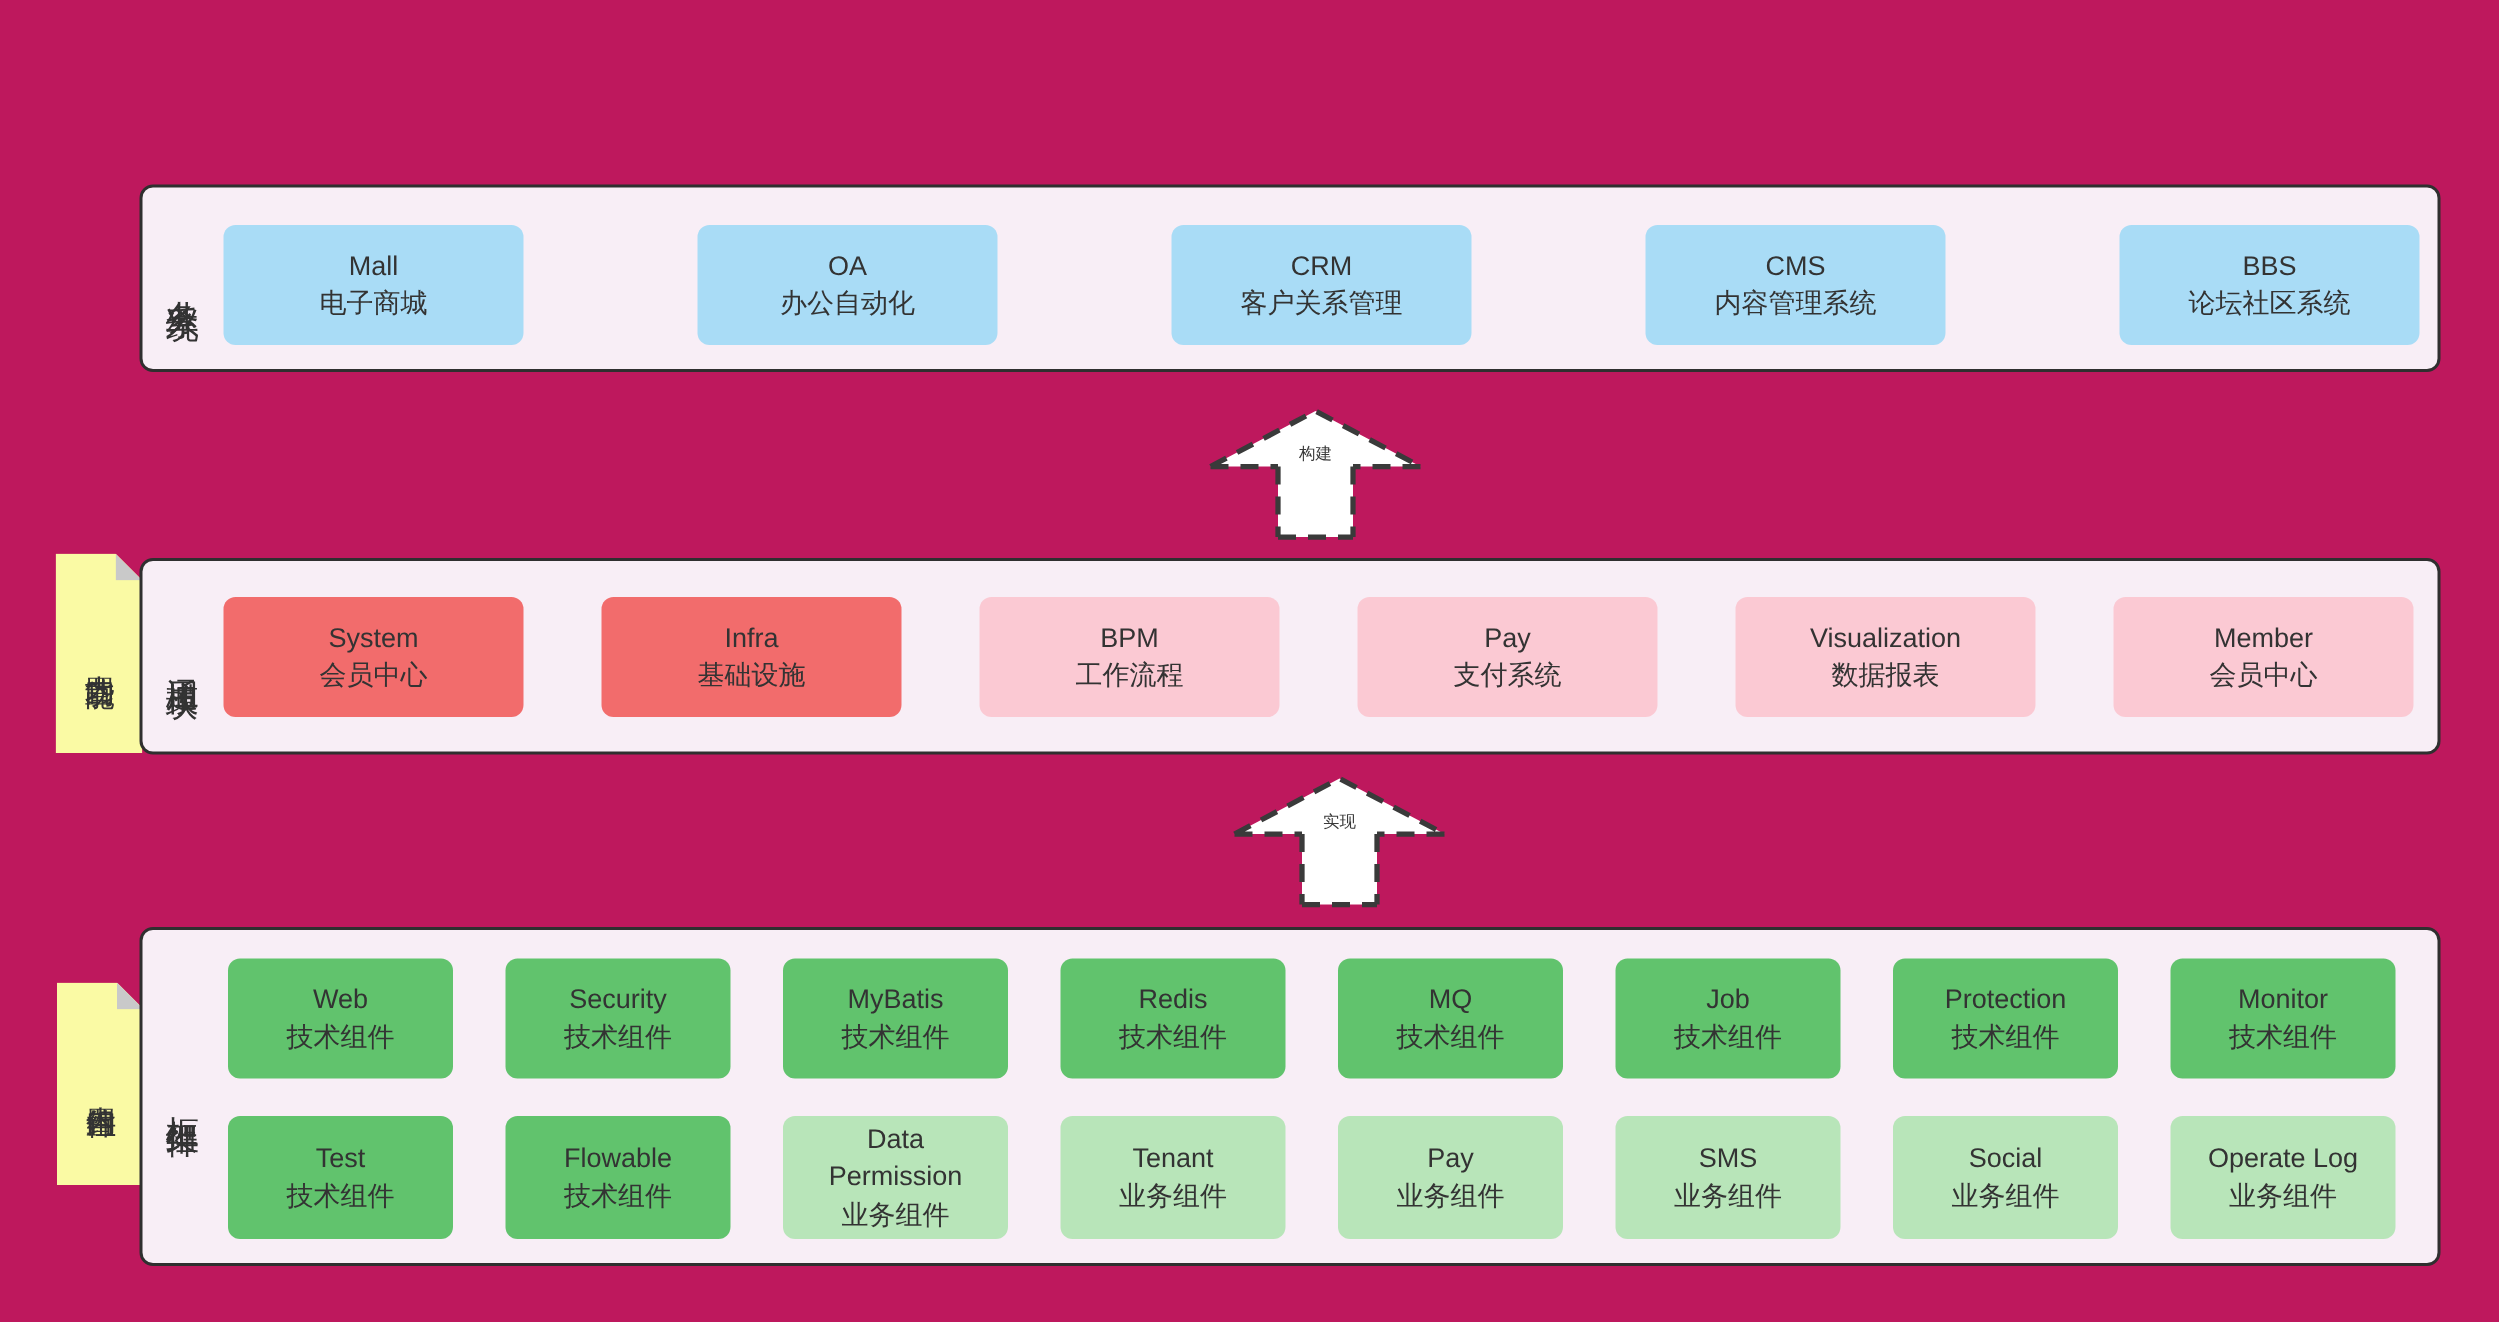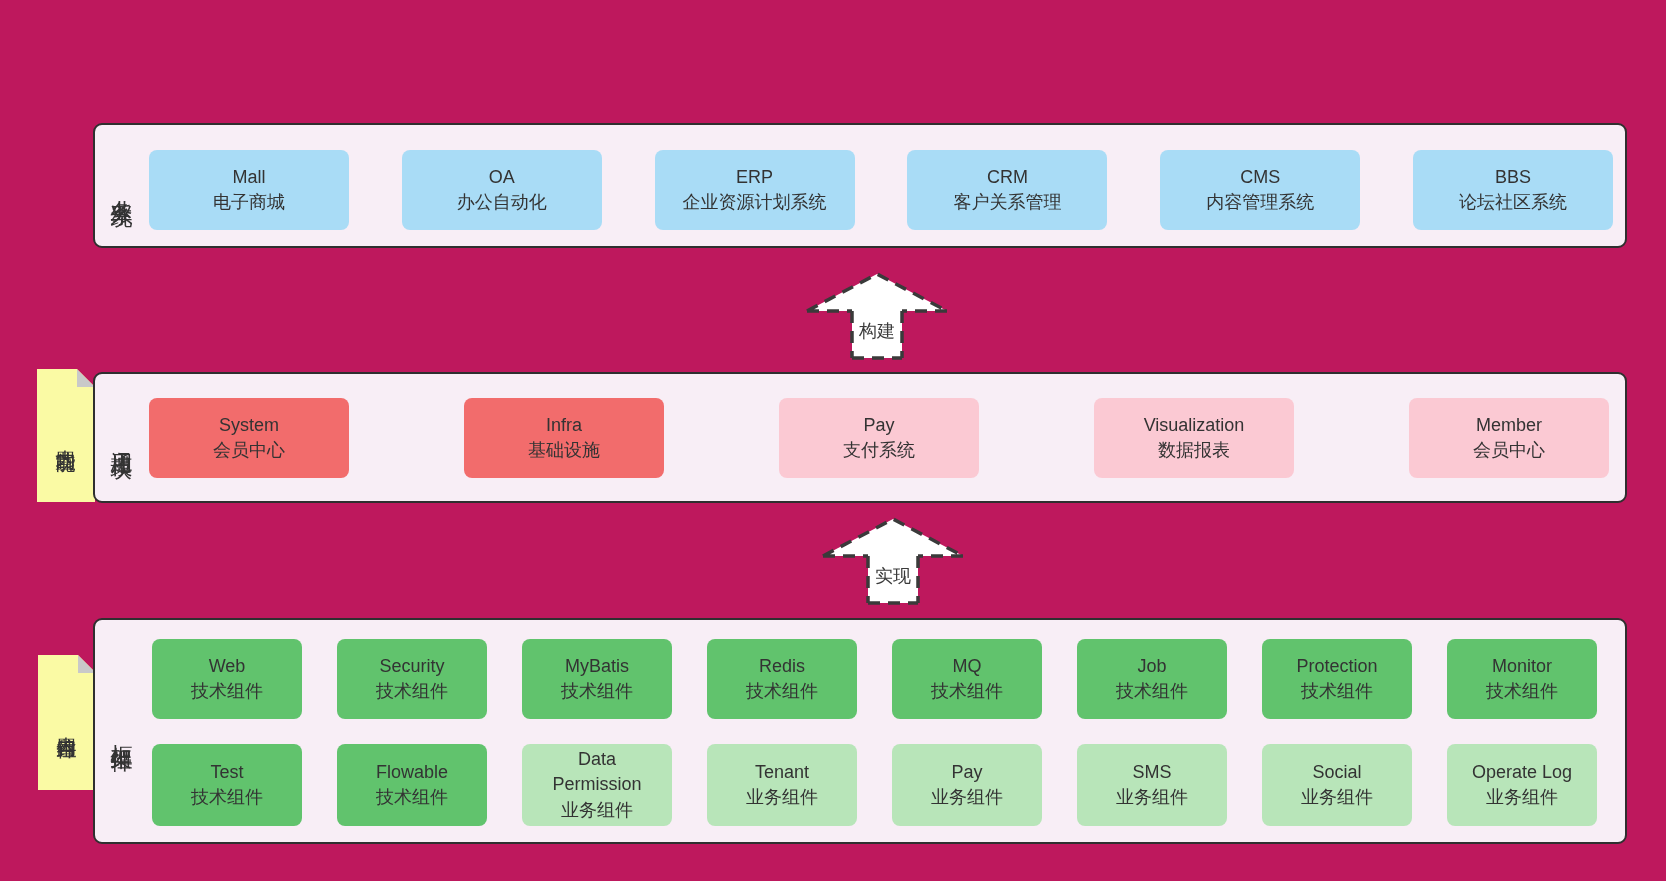--- a/index.html
+++ b/index.html
@@ -107,25 +107,25 @@
   
   .arrow{
     position:absolute;
     width:150px; height:90px;
   }
   .arrow-build{ left:802px; top:271px; }
   .arrow-impl { left:818px; top:516px; }
   .arrow svg{ position:absolute; left:0; top:0; }
   .arrow-label{
     position:absolute;
-    left:50%; top:46px;
+    left:50%; top:22px;
     transform:translateX(-50%);
     background:#ffffff;
     padding:2px 5px;
-    font-size:18px;
+    font-size:11px;
     color:#3a3a3a;
     white-space:nowrap;
   }
 </style>
 </head>
 <body>
 
 <div class="canvas">
 
   <div class="sticky sticky-1">
@@ -140,24 +140,20 @@
   <section class="layer layer-top">
     <div class="layer-label">业务系统</div>
     <div class="box-row row-top">
       <div class="box box-lg blue">
         <div class="box-name">Mall</div>
         <div class="box-sub">电子商城</div>
       </div>
       <div class="box box-lg blue">
         <div class="box-name">OA</div>
         <div class="box-sub">办公自动化</div>
-      </div>
-      <div class="box box-lg blue">
-        <div class="box-name">ERP</div>
-        <div class="box-sub">企业资源计划系统</div>
       </div>
       <div class="box box-lg blue">
         <div class="box-name">CRM</div>
         <div class="box-sub">客户关系管理</div>
       </div>
       <div class="box box-lg blue">
         <div class="box-name">CMS</div>
         <div class="box-sub">内容管理系统</div>
       </div>
       <div class="box box-lg blue">
@@ -180,20 +176,24 @@
     <div class="box-row row-mid">
       <div class="box box-lg red">
         <div class="box-name">System</div>
         <div class="box-sub">会员中心</div>
       </div>
       <div class="box box-lg red">
         <div class="box-name">Infra</div>
         <div class="box-sub">基础设施</div>
       </div>
       <div class="box box-lg pink">
+        <div class="box-name">BPM</div>
+        <div class="box-sub">工作流程</div>
+      </div>
+      <div class="box box-lg pink">
         <div class="box-name">Pay</div>
         <div class="box-sub">支付系统</div>
       </div>
       <div class="box box-lg pink">
         <div class="box-name">Visualization</div>
         <div class="box-sub">数据报表</div>
       </div>
       <div class="box box-lg pink">
         <div class="box-name">Member</div>
         <div class="box-sub">会员中心</div>

